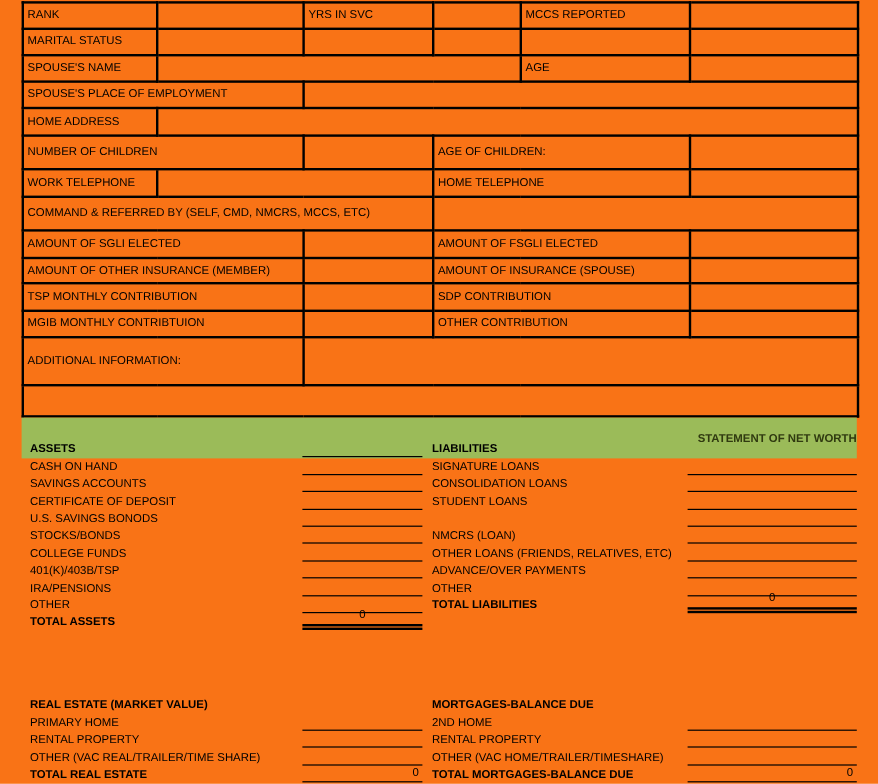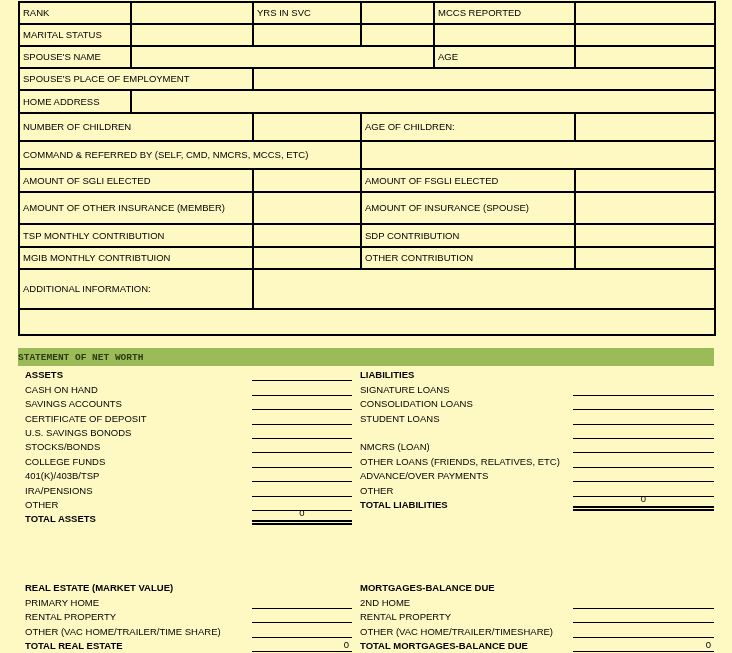--- a/index.html
+++ b/index.html
@@ -2,41 +2,41 @@
 <html><head>
 <meta charset="utf-8">
 <style>
   html,body{margin:0;padding:0;}
   body{
     width:732px;height:653px;
     font-family:"Liberation Sans", sans-serif;
     background:#ffffff;color:#000;
     position:relative;overflow:hidden;
   }
-  .page{position:relative;width:732px;height:653px;background:#fef9c3;}
+  .page{position:relative;width:732px;height:653px;background:#f97316;}
 
   
   table.form-table{
     position:absolute;left:18px;top:1px;width:696px;
     border-collapse:collapse;table-layout:fixed;
   }
   table.form-table td{
     border:2px solid #000;
     font-size:9.5px;line-height:10px;
     padding:0 0 0 3px;vertical-align:middle;
     white-space:nowrap;overflow:hidden;
   }
   table.form-table td.blank{padding:0;}
 
   
   .banner{
-    position:absolute;left:18px;top:348px;width:696px;height:18px;
+    position:absolute;left:18px;top:348px;width:696px;height:34px;
     background:#9BBB59;
-    display:flex;align-items:center;justify-content:flex-start;
-    font-size:9.5px;font-weight:bold;color:#303A10;font-family:Liberation Mono, monospace;
+    display:flex;align-items:center;justify-content:flex-end;
+    font-size:9.5px;font-weight:bold;color:#303A10;
   }
 
   
   .nw{position:absolute;left:0;top:367px;width:732px;}
   .re{position:absolute;left:0;top:580px;width:732px;}
   .nw-row{position:relative;height:14.4px;}
   .nw-row span{
     position:absolute;bottom:0;
     font-size:9.5px;line-height:13px;white-space:nowrap;
   }
@@ -93,31 +93,37 @@
     <tr style="height:23px">
       <td>HOME ADDRESS</td>
       <td class="blank" colspan="5"></td>
     </tr>
     <tr style="height:28px">
       <td colspan="2">NUMBER OF CHILDREN</td>
       <td class="blank"></td>
       <td colspan="2">AGE OF CHILDREN:</td>
       <td class="blank"></td>
     </tr>
+    <tr style="height:23px">
+      <td>WORK TELEPHONE</td>
+      <td class="blank" colspan="2"></td>
+      <td colspan="2">HOME TELEPHONE</td>
+      <td class="blank"></td>
+    </tr>
     <tr style="height:28px">
       <td colspan="3">COMMAND &amp; REFERRED BY (SELF, CMD, NMCRS, MCCS, ETC)</td>
       <td class="blank" colspan="3"></td>
     </tr>
     <tr style="height:23px">
       <td colspan="2">AMOUNT OF SGLI ELECTED</td>
       <td class="blank"></td>
       <td colspan="2">AMOUNT OF FSGLI ELECTED</td>
       <td class="blank"></td>
     </tr>
-    <tr style="height:32px">
+    <tr style="height:21px">
       <td colspan="2">AMOUNT OF OTHER INSURANCE (MEMBER)</td>
       <td class="blank"></td>
       <td colspan="2">AMOUNT OF INSURANCE (SPOUSE)</td>
       <td class="blank"></td>
     </tr>
     <tr style="height:23px">
       <td colspan="2">TSP MONTHLY CONTRIBUTION</td>
       <td class="blank"></td>
       <td colspan="2">SDP CONTRIBUTION</td>
       <td class="blank"></td>
@@ -218,21 +224,21 @@
       <span class="lblR">2ND HOME</span>
       <span class="valR ul"></span>
     </div>
     <div class="nw-row">
       <span class="lblL">RENTAL PROPERTY</span>
       <span class="valL ul"></span>
       <span class="lblR">RENTAL PROPERTY</span>
       <span class="valR ul"></span>
     </div>
     <div class="nw-row">
-      <span class="lblL">OTHER (VAC HOME/TRAILER/TIME SHARE)</span>
+      <span class="lblL">OTHER (VAC REAL/TRAILER/TIME SHARE)</span>
       <span class="valL ul"></span>
       <span class="lblR">OTHER (VAC HOME/TRAILER/TIMESHARE)</span>
       <span class="valR ul"></span>
     </div>
     <div class="nw-row">
       <span class="lblL bold">TOTAL REAL ESTATE</span>
       <span class="valL total-sgl">0</span>
       <span class="lblR bold">TOTAL MORTGAGES-BALANCE DUE</span>
       <span class="valR total-sgl">0</span>
     </div>

